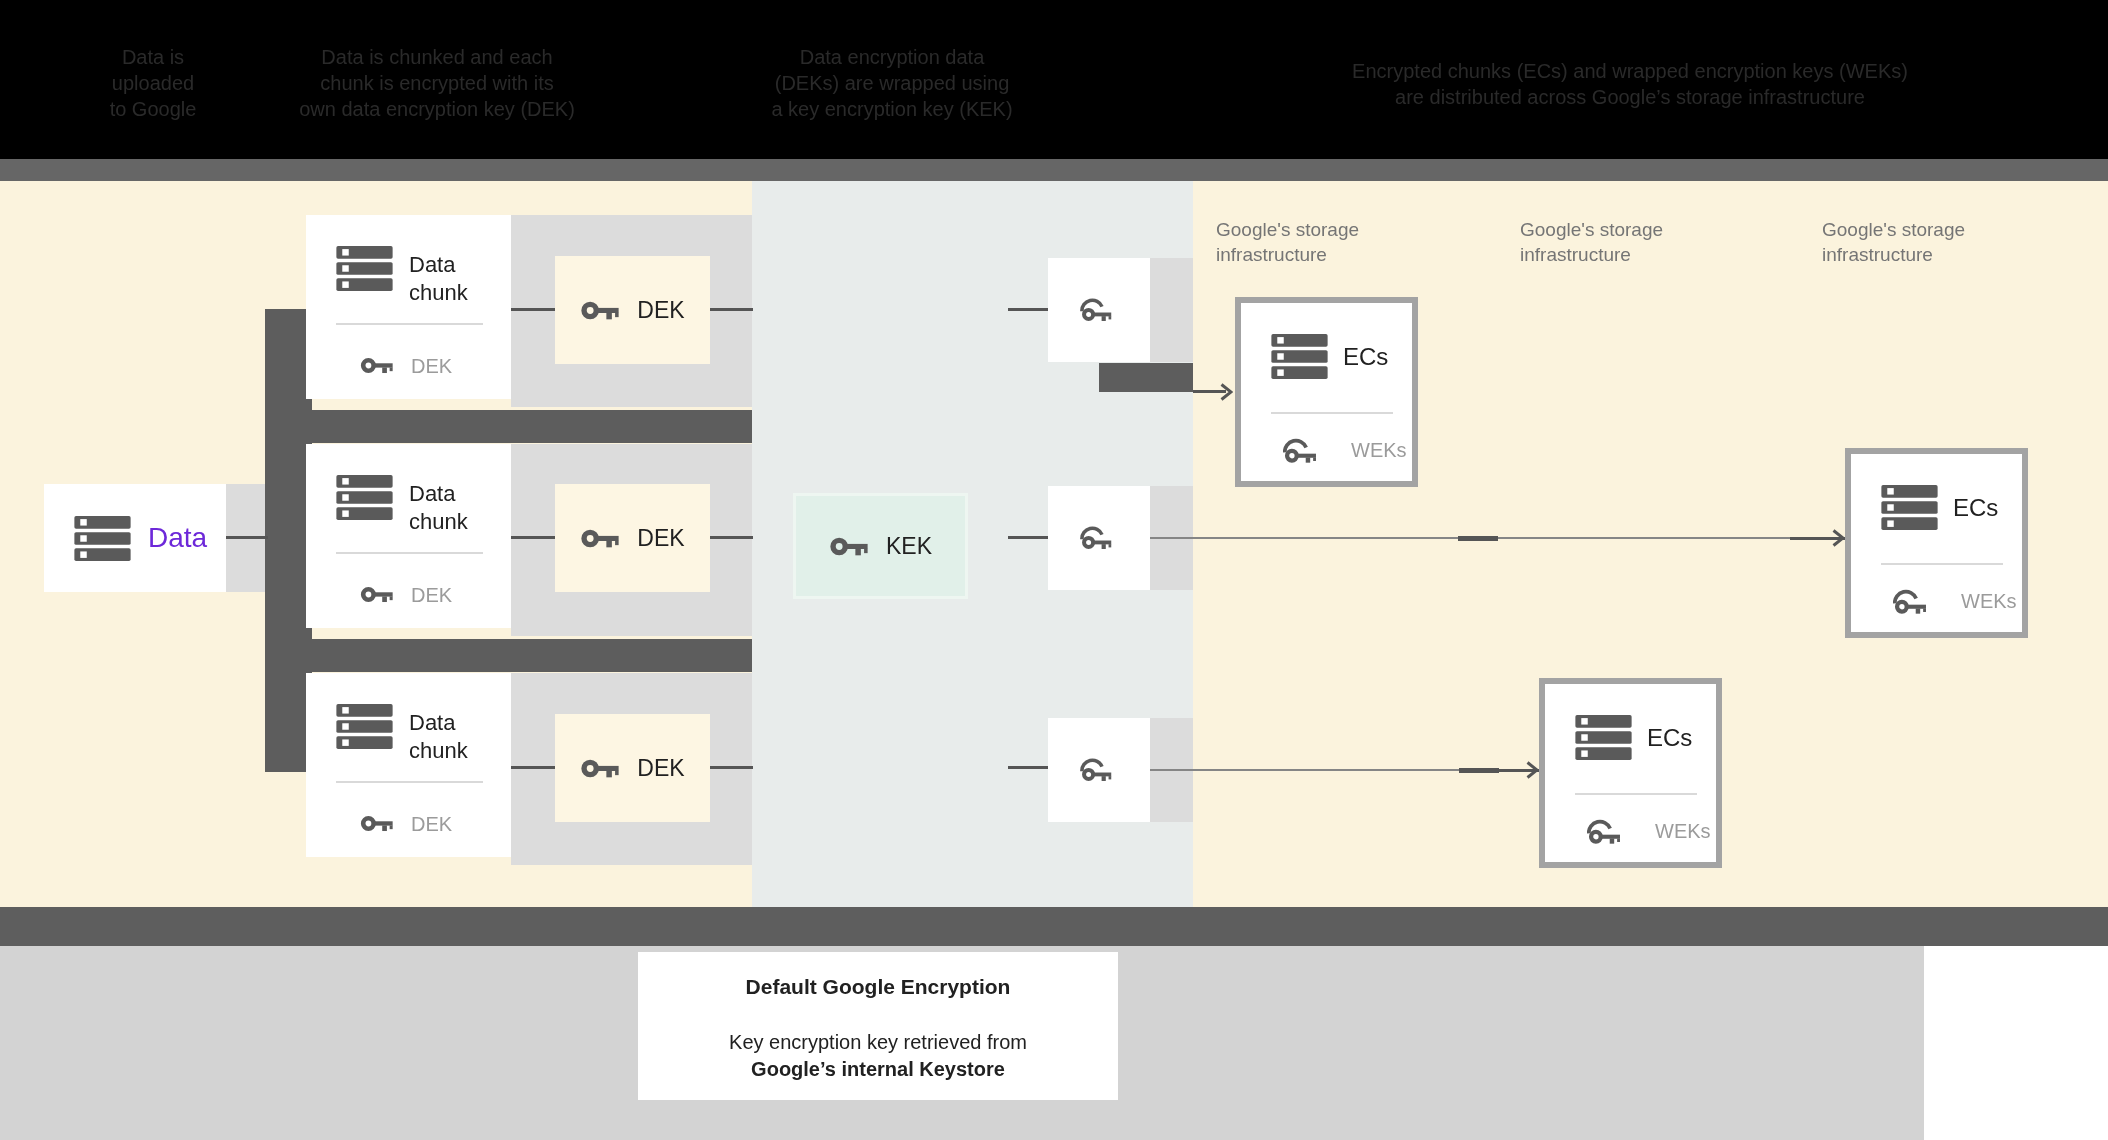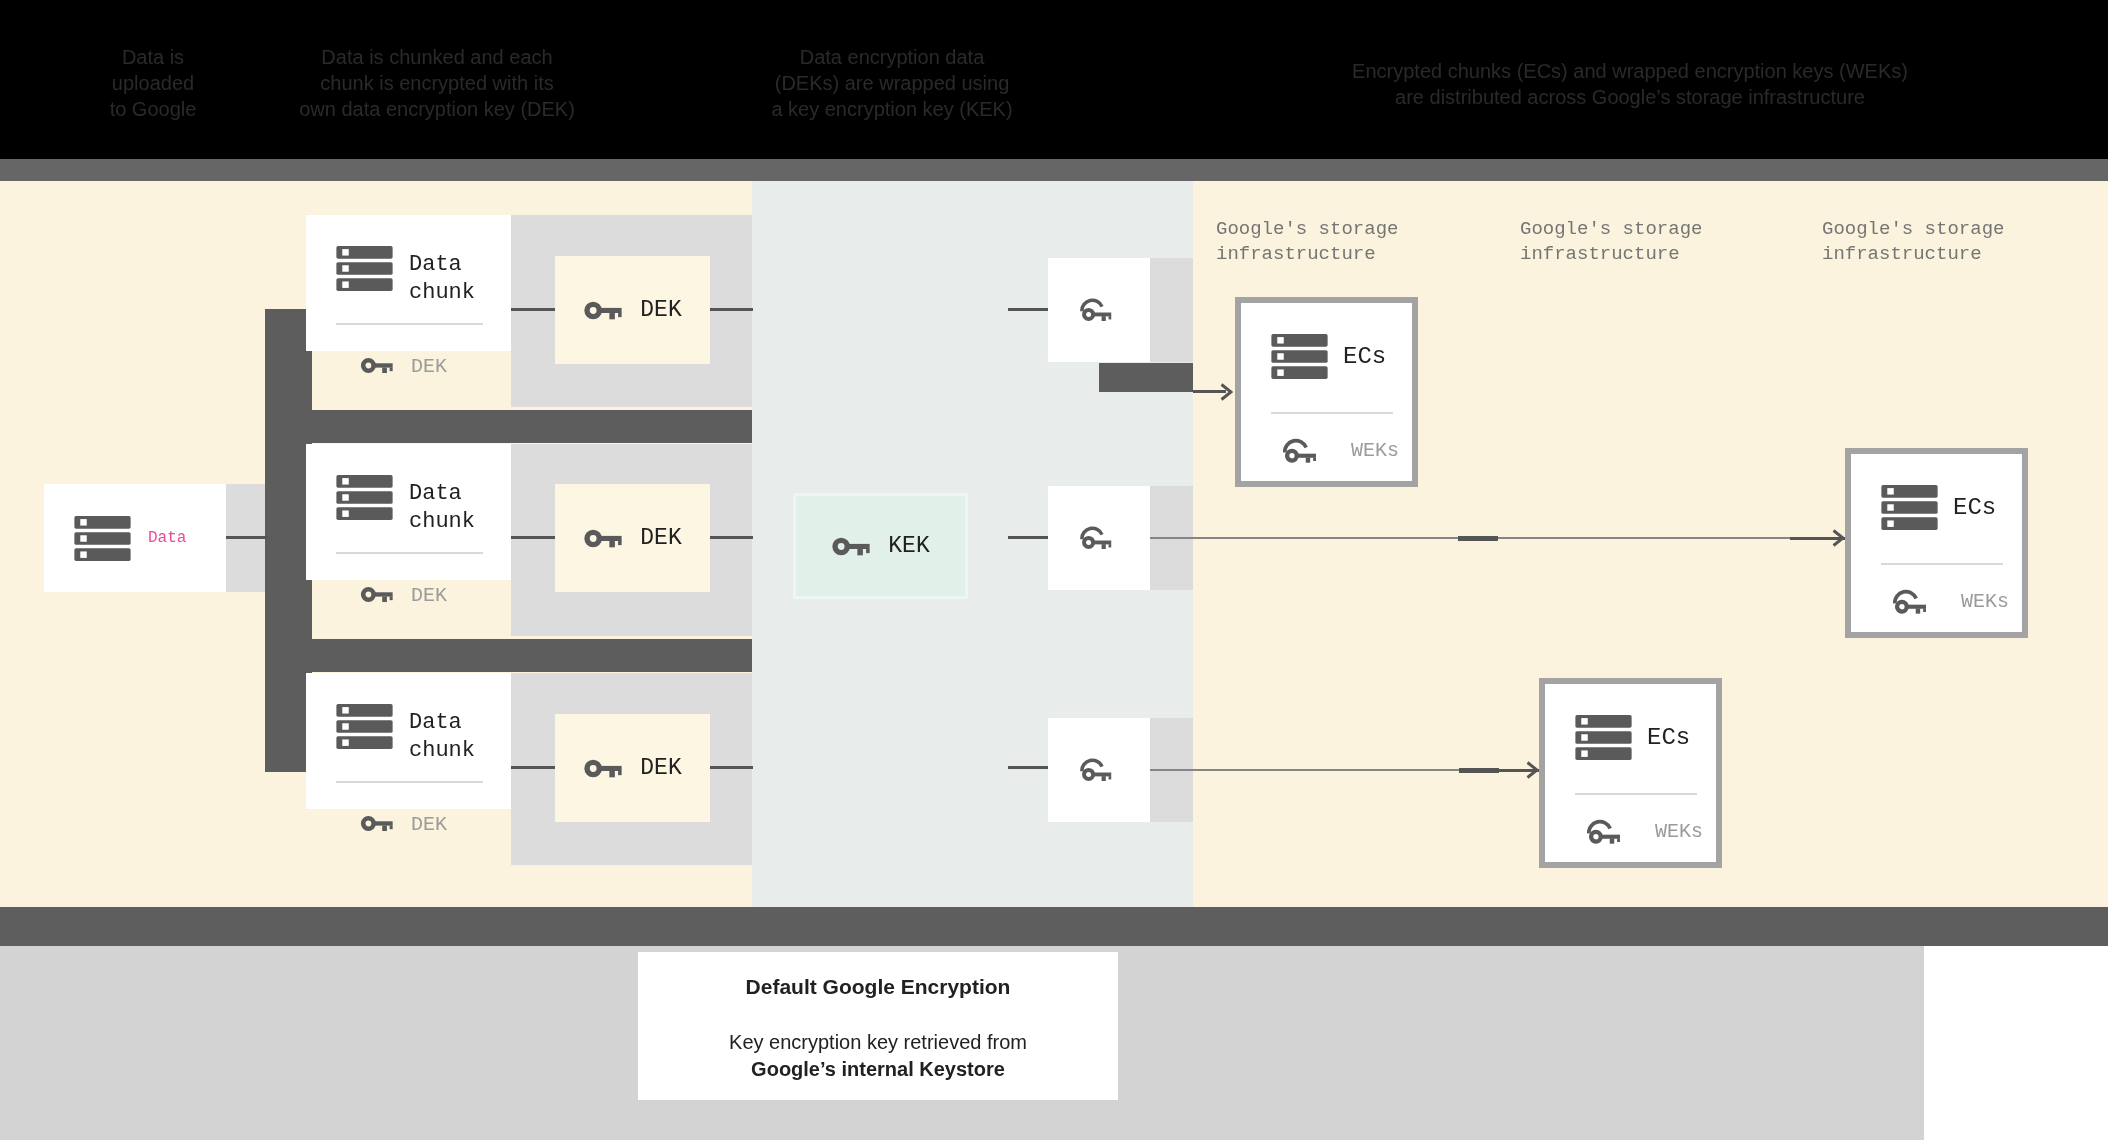--- a/index.html
+++ b/index.html
@@ -7,36 +7,36 @@
   .canvas{position:relative;width:2108px;height:1140px;background:#fff;overflow:hidden;}
   .abs{position:absolute;}
 
   
   .band-black{left:0;top:0;width:2108px;height:159px;background:#000;}
   .step{position:absolute;color:#2a2a2a;font-size:20px;line-height:26px;text-align:center;}
   .step span{display:block;}
   .band-gray{left:0;top:159px;width:2108px;height:22px;background:#666;}
 
   
-  .main{left:0;top:181px;width:2108px;height:726px;background:#fbf3dd;font-family:Liberation Mono, monospace;}
+  .main{left:0;top:181px;width:2108px;height:726px;background:#fbf3dd;}
   .panel{position:absolute;left:752px;top:0;width:441px;height:726px;background:#e8eceb;}
   .gband{position:absolute;background:#dcdcdc;}
   .dk{position:absolute;background:#5d5d5d;}
   .cline{position:absolute;background:#555;height:3px;}
   .thinline{position:absolute;background:#858585;height:2px;}
   .dkseg{position:absolute;background:#555;}
   .storage{position:absolute;color:#757575;font-size:19px;line-height:25px;}
   .storage span{display:block;}
 
   .card{position:absolute;background:#fff;}
   .flexc{display:flex;align-items:center;}
 
   .data-box{left:44px;top:303px;width:182px;height:108px;padding-left:30px;box-sizing:border-box;gap:17px;}
-  .big-label{color:#ec4899;font-size:16px;}
-  .chunk-card{width:205px;height:136px;left:306px;}
+  .big-label{color:#6d28d9;font-size:28px;}
+  .chunk-card{width:205px;height:184px;left:306px;}
   .chunk-label{position:absolute;left:103px;top:36px;width:95px;color:#212121;font-size:22px;line-height:28px;}
   .divider{position:absolute;background:#d9d9d9;height:2px;}
   .chip-label{position:absolute;color:#9b9b9b;font-size:20px;}
   .cream-box{position:absolute;background:#fdf6e3;display:flex;align-items:center;justify-content:center;gap:13px;color:#212121;font-size:23px;}
   .kek-box{position:absolute;left:793px;top:312px;width:175px;height:106px;background:#e1f0e9;border:3px solid #eef6f1;box-sizing:border-box;display:flex;align-items:center;justify-content:center;gap:13px;color:#212121;font-size:23px;}
   .key-box{position:absolute;width:102px;height:104px;background:#fff;display:flex;align-items:center;justify-content:center;}
   .ecs-card{width:183px;height:190px;border:6px solid #a3a3a3;box-sizing:border-box;}
   .ecs-label{position:absolute;left:102px;top:39px;color:#212121;font-size:24px;line-height:30px;}
   .weks-label{position:absolute;left:110px;top:136px;color:#9b9b9b;font-size:20px;}
 

